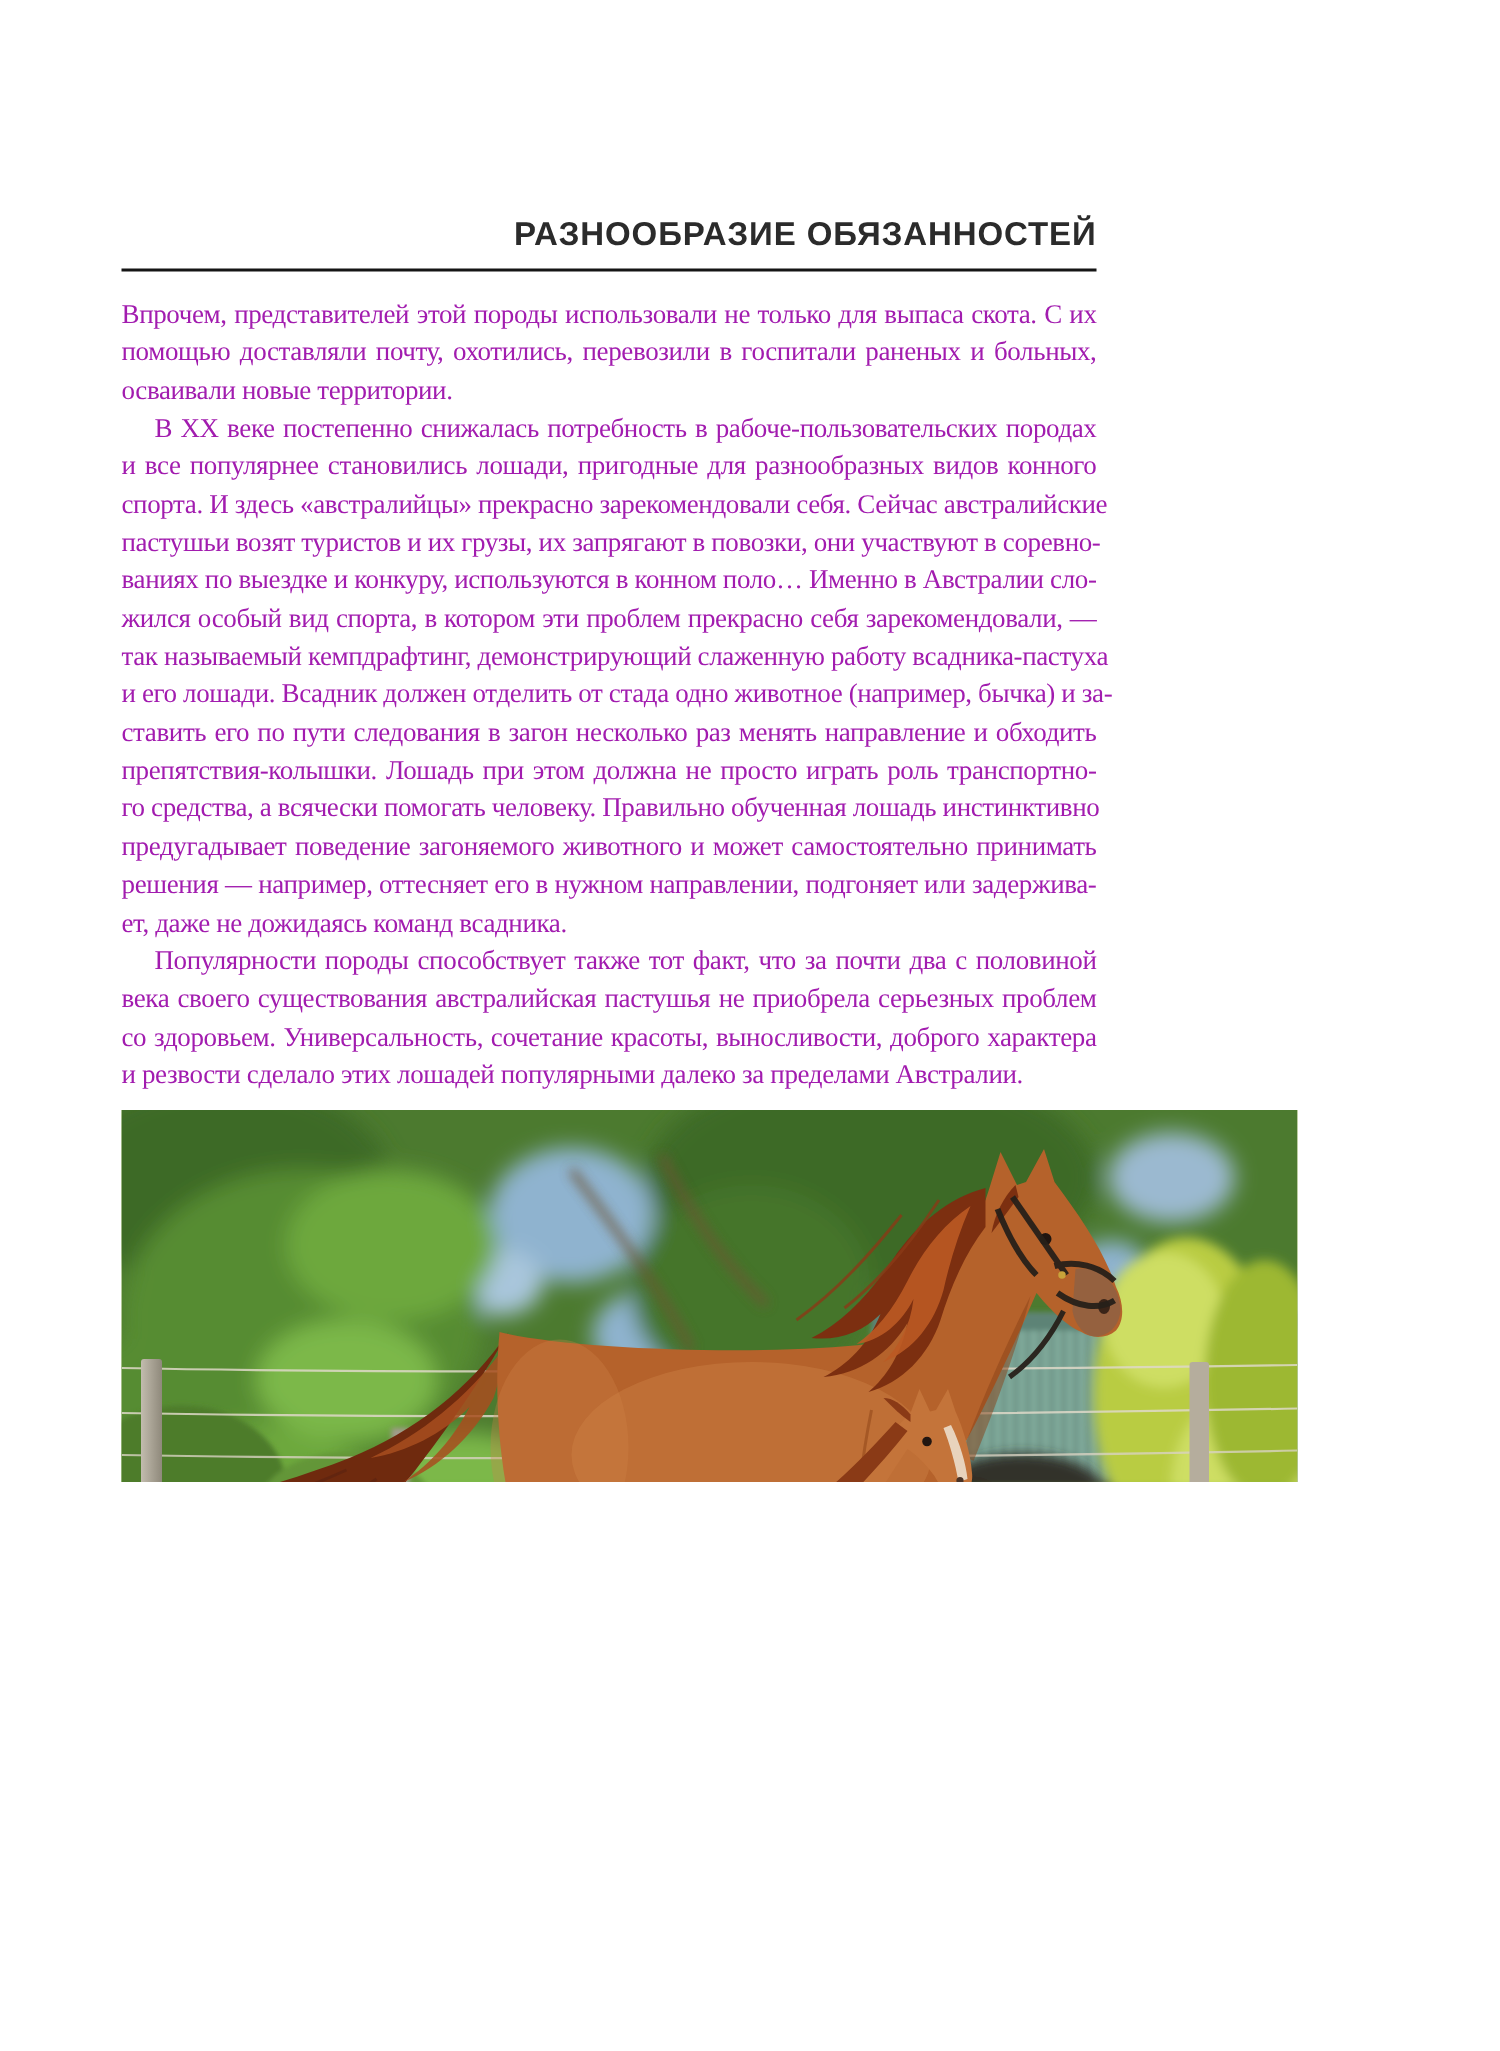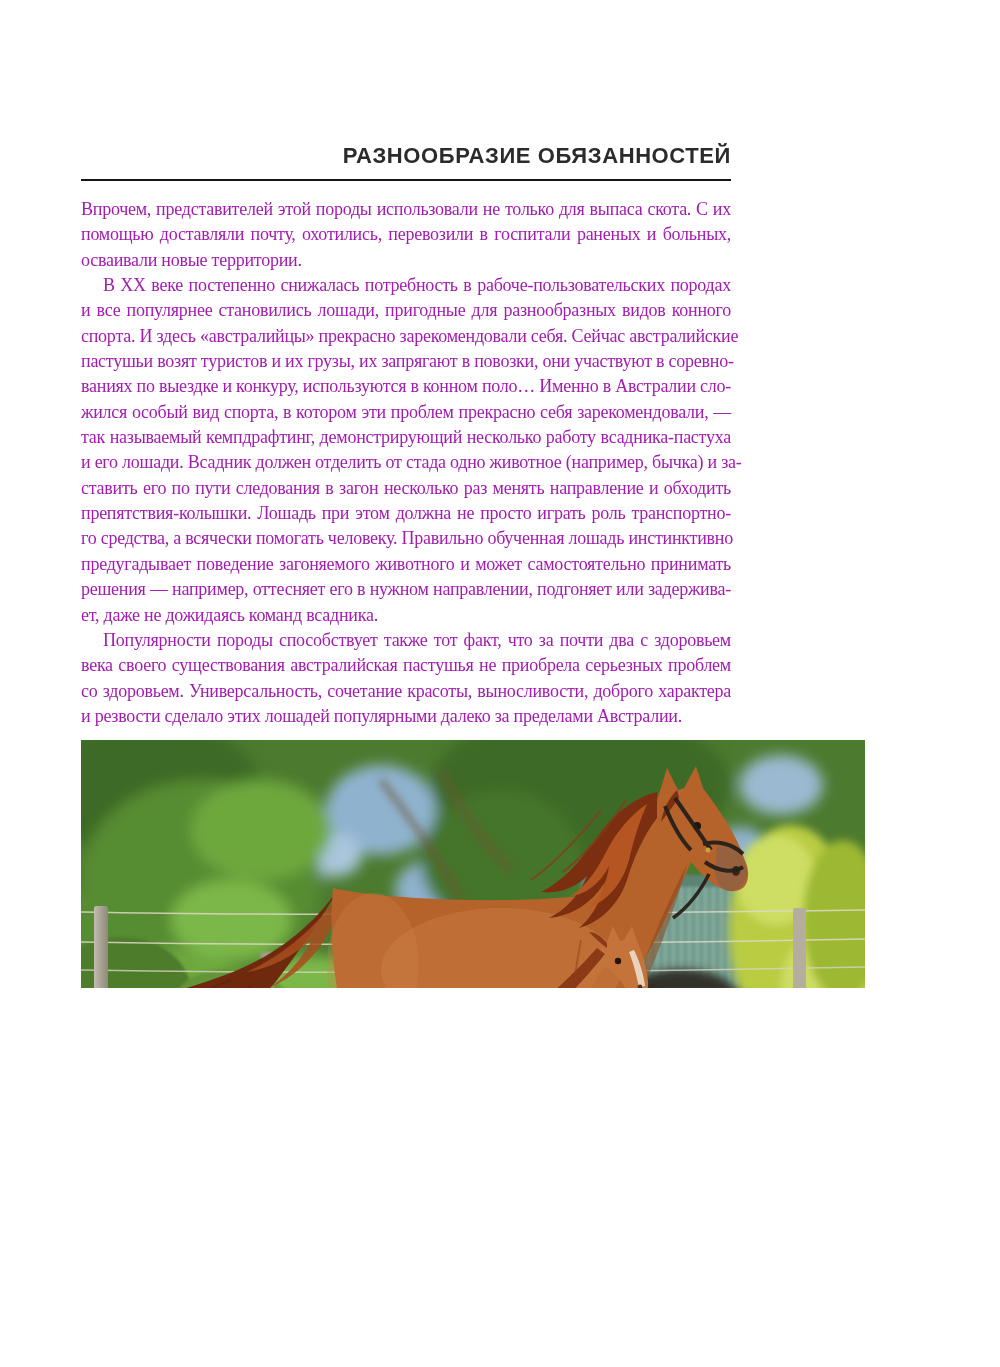--- a/index.html
+++ b/index.html
@@ -40,29 +40,29 @@
   <main class="article">
       <div class="line">Впрочем, представителей этой породы использовали не только для выпаса скота. С их</div>
       <div class="line">помощью доставляли почту, охотились, перевозили в госпитали раненых и больных,</div>
       <div class="line last">осваивали новые территории.</div>
       <div class="line indent">В XX веке постепенно снижалась потребность в рабоче-пользовательских породах</div>
       <div class="line">и все популярнее становились лошади, пригодные для разнообразных видов конного</div>
       <div class="line">спорта. И здесь «австралийцы» прекрасно зарекомендовали себя. Сейчас австралийские</div>
       <div class="line">пастушьи возят туристов и их грузы, их запрягают в повозки, они участвуют в соревно-</div>
       <div class="line">ваниях по выездке и конкуру, используются в конном поло… Именно в Австралии сло-</div>
       <div class="line">жился особый вид спорта, в котором эти проблем прекрасно себя зарекомендовали, —</div>
-      <div class="line">так называемый кемпдрафтинг, демонстрирующий несколько работу всадника-пастуха</div>
+      <div class="line">так называемый кемпдрафтинг, демонстрирующий слаженную работу всадника-пастуха</div>
       <div class="line">и его лошади. Всадник должен отделить от стада одно животное (например, бычка) и за-</div>
       <div class="line">ставить его по пути следования в загон несколько раз менять направление и обходить</div>
       <div class="line">препятствия-колышки. Лошадь при этом должна не просто играть роль транспортно-</div>
       <div class="line">го средства, а всячески помогать человеку. Правильно обученная лошадь инстинктивно</div>
       <div class="line">предугадывает поведение загоняемого животного и может самостоятельно принимать</div>
       <div class="line">решения — например, оттесняет его в нужном направлении, подгоняет или задержива-</div>
       <div class="line last">ет, даже не дожидаясь команд всадника.</div>
-      <div class="line indent">Популярности породы способствует также тот факт, что за почти два с здоровьем</div>
+      <div class="line indent">Популярности породы способствует также тот факт, что за почти два с половиной</div>
       <div class="line">века своего существования австралийская пастушья не приобрела серьезных проблем</div>
       <div class="line">со здоровьем. Универсальность, сочетание красоты, выносливости, доброго характера</div>
       <div class="line last">и резвости сделало этих лошадей популярными далеко за пределами Австралии.</div>
     </main>
 
   <figure class="photo">
     <svg width="784" height="490" viewBox="0 0 784 490" xmlns="http://www.w3.org/2000/svg">
       <defs>
         <filter id="b7" x="-40%" y="-40%" width="180%" height="180%">
             <feGaussianBlur stdDeviation="7"></feGaussianBlur>

